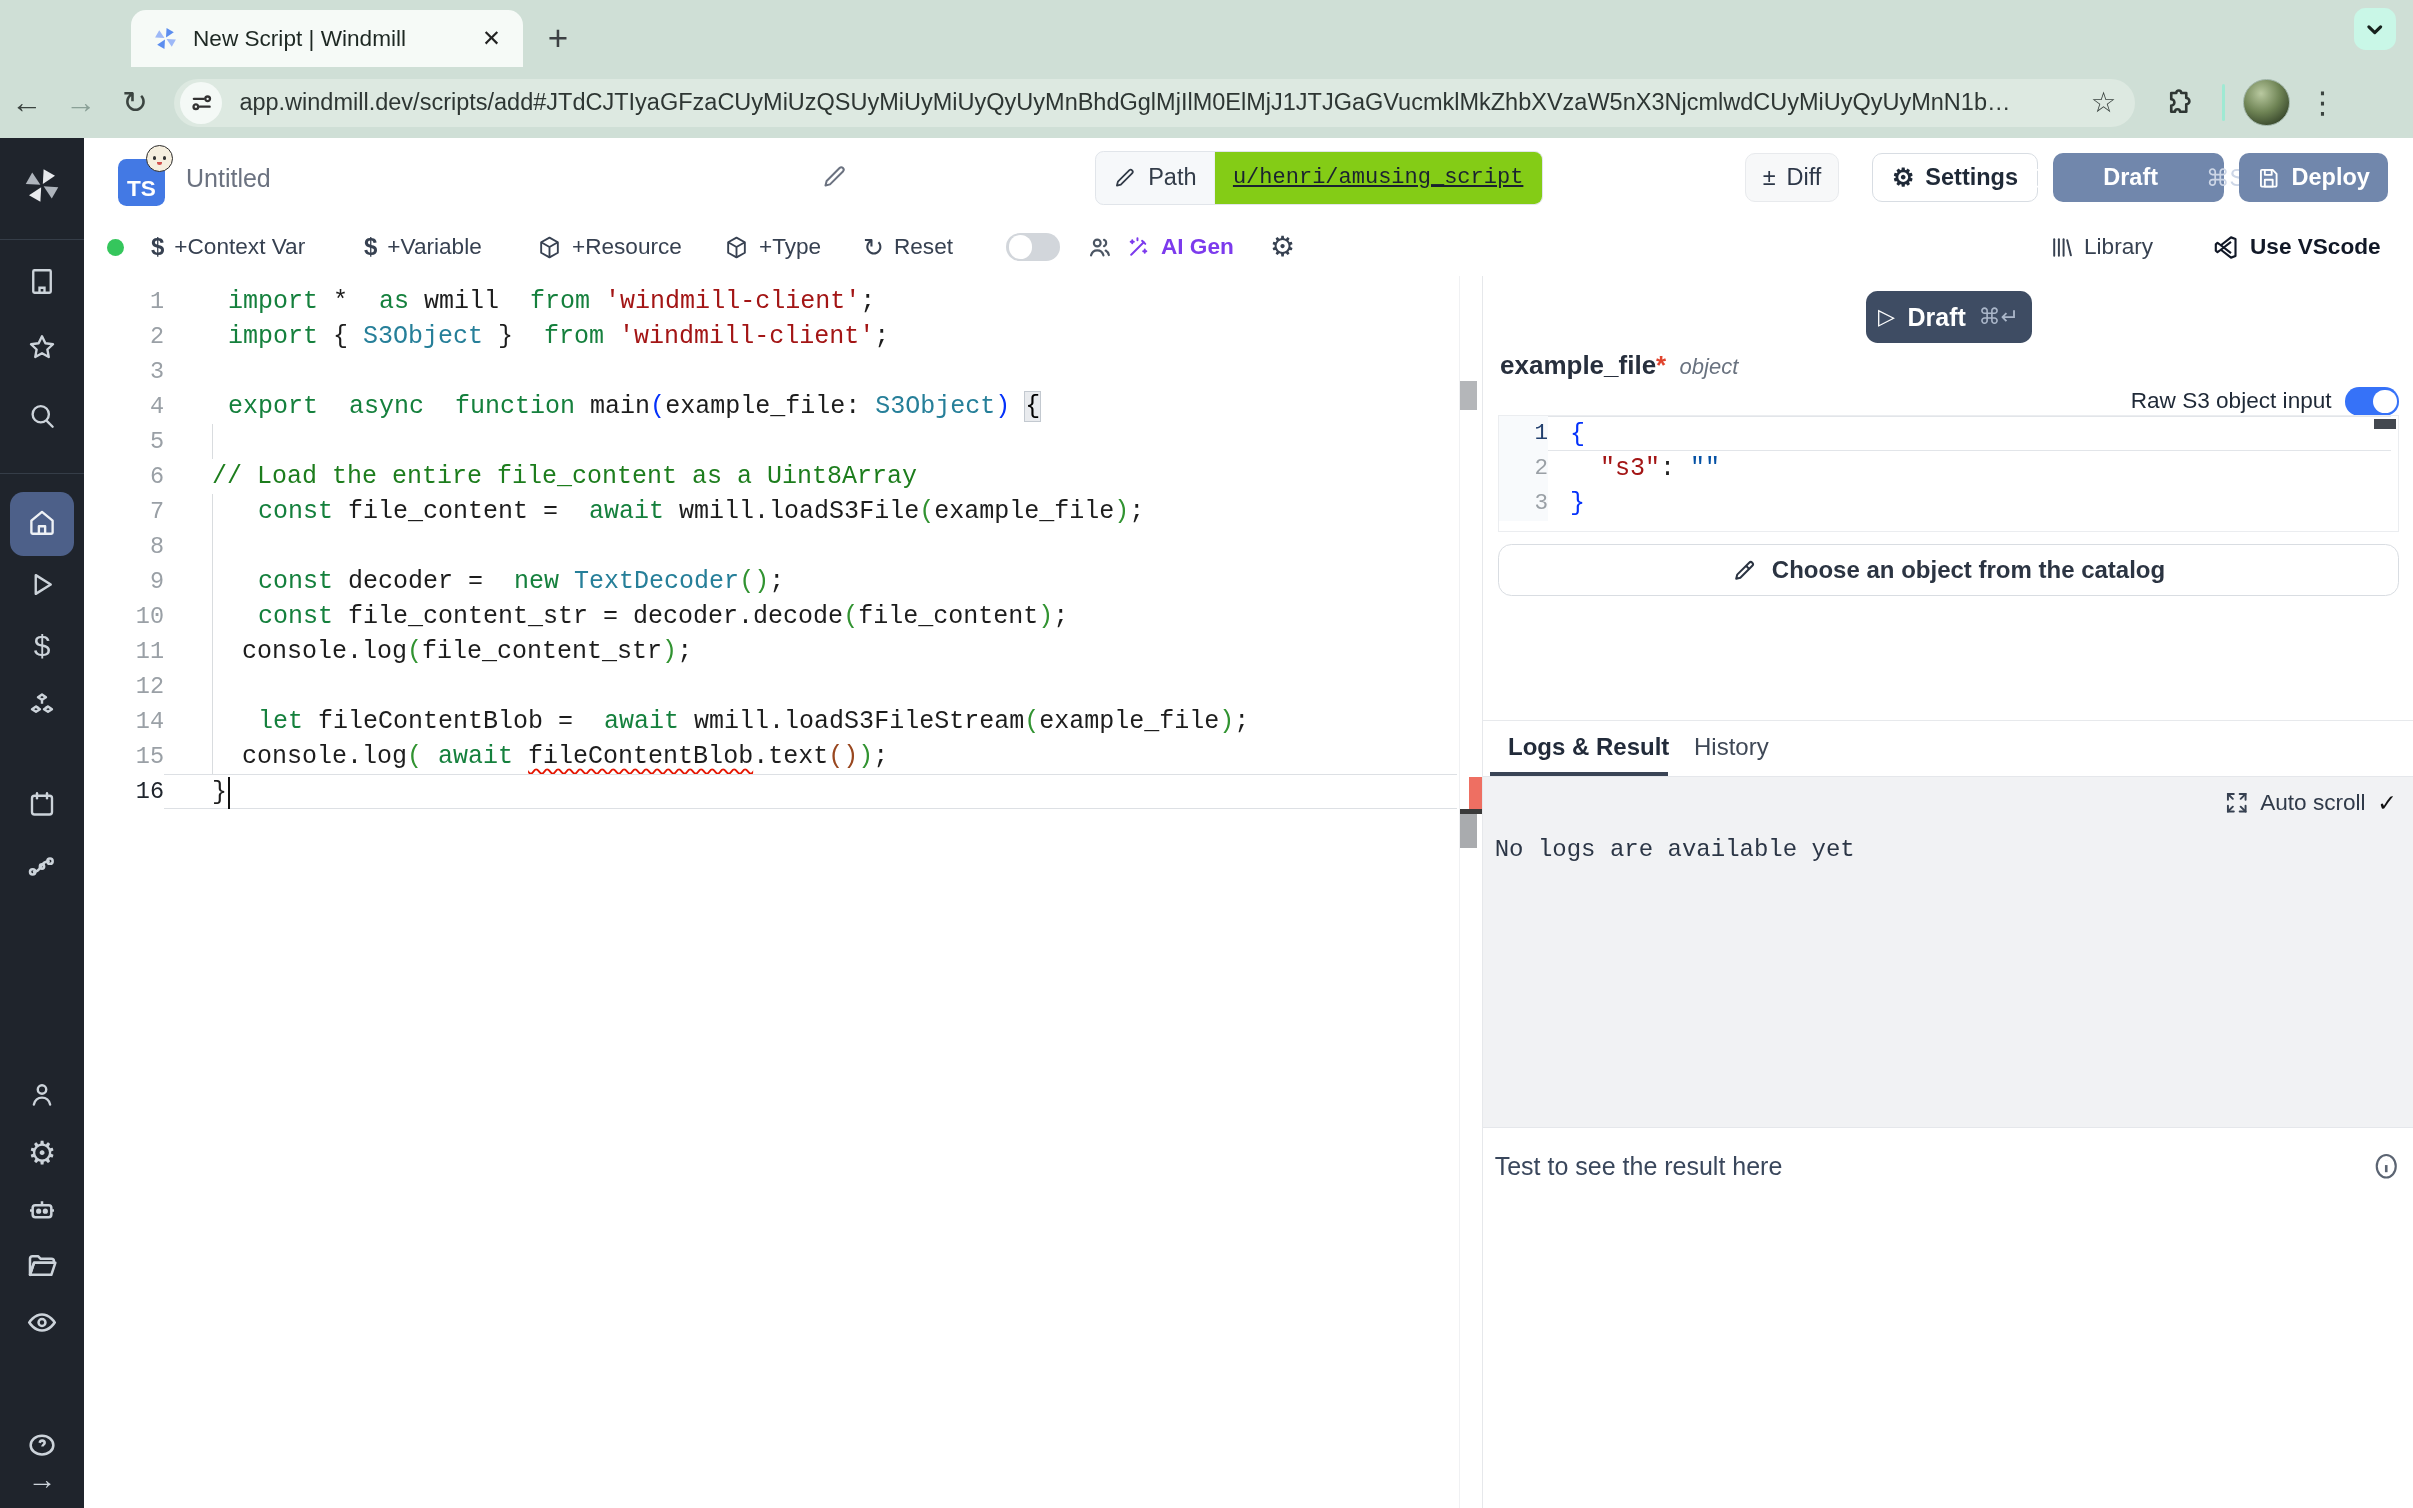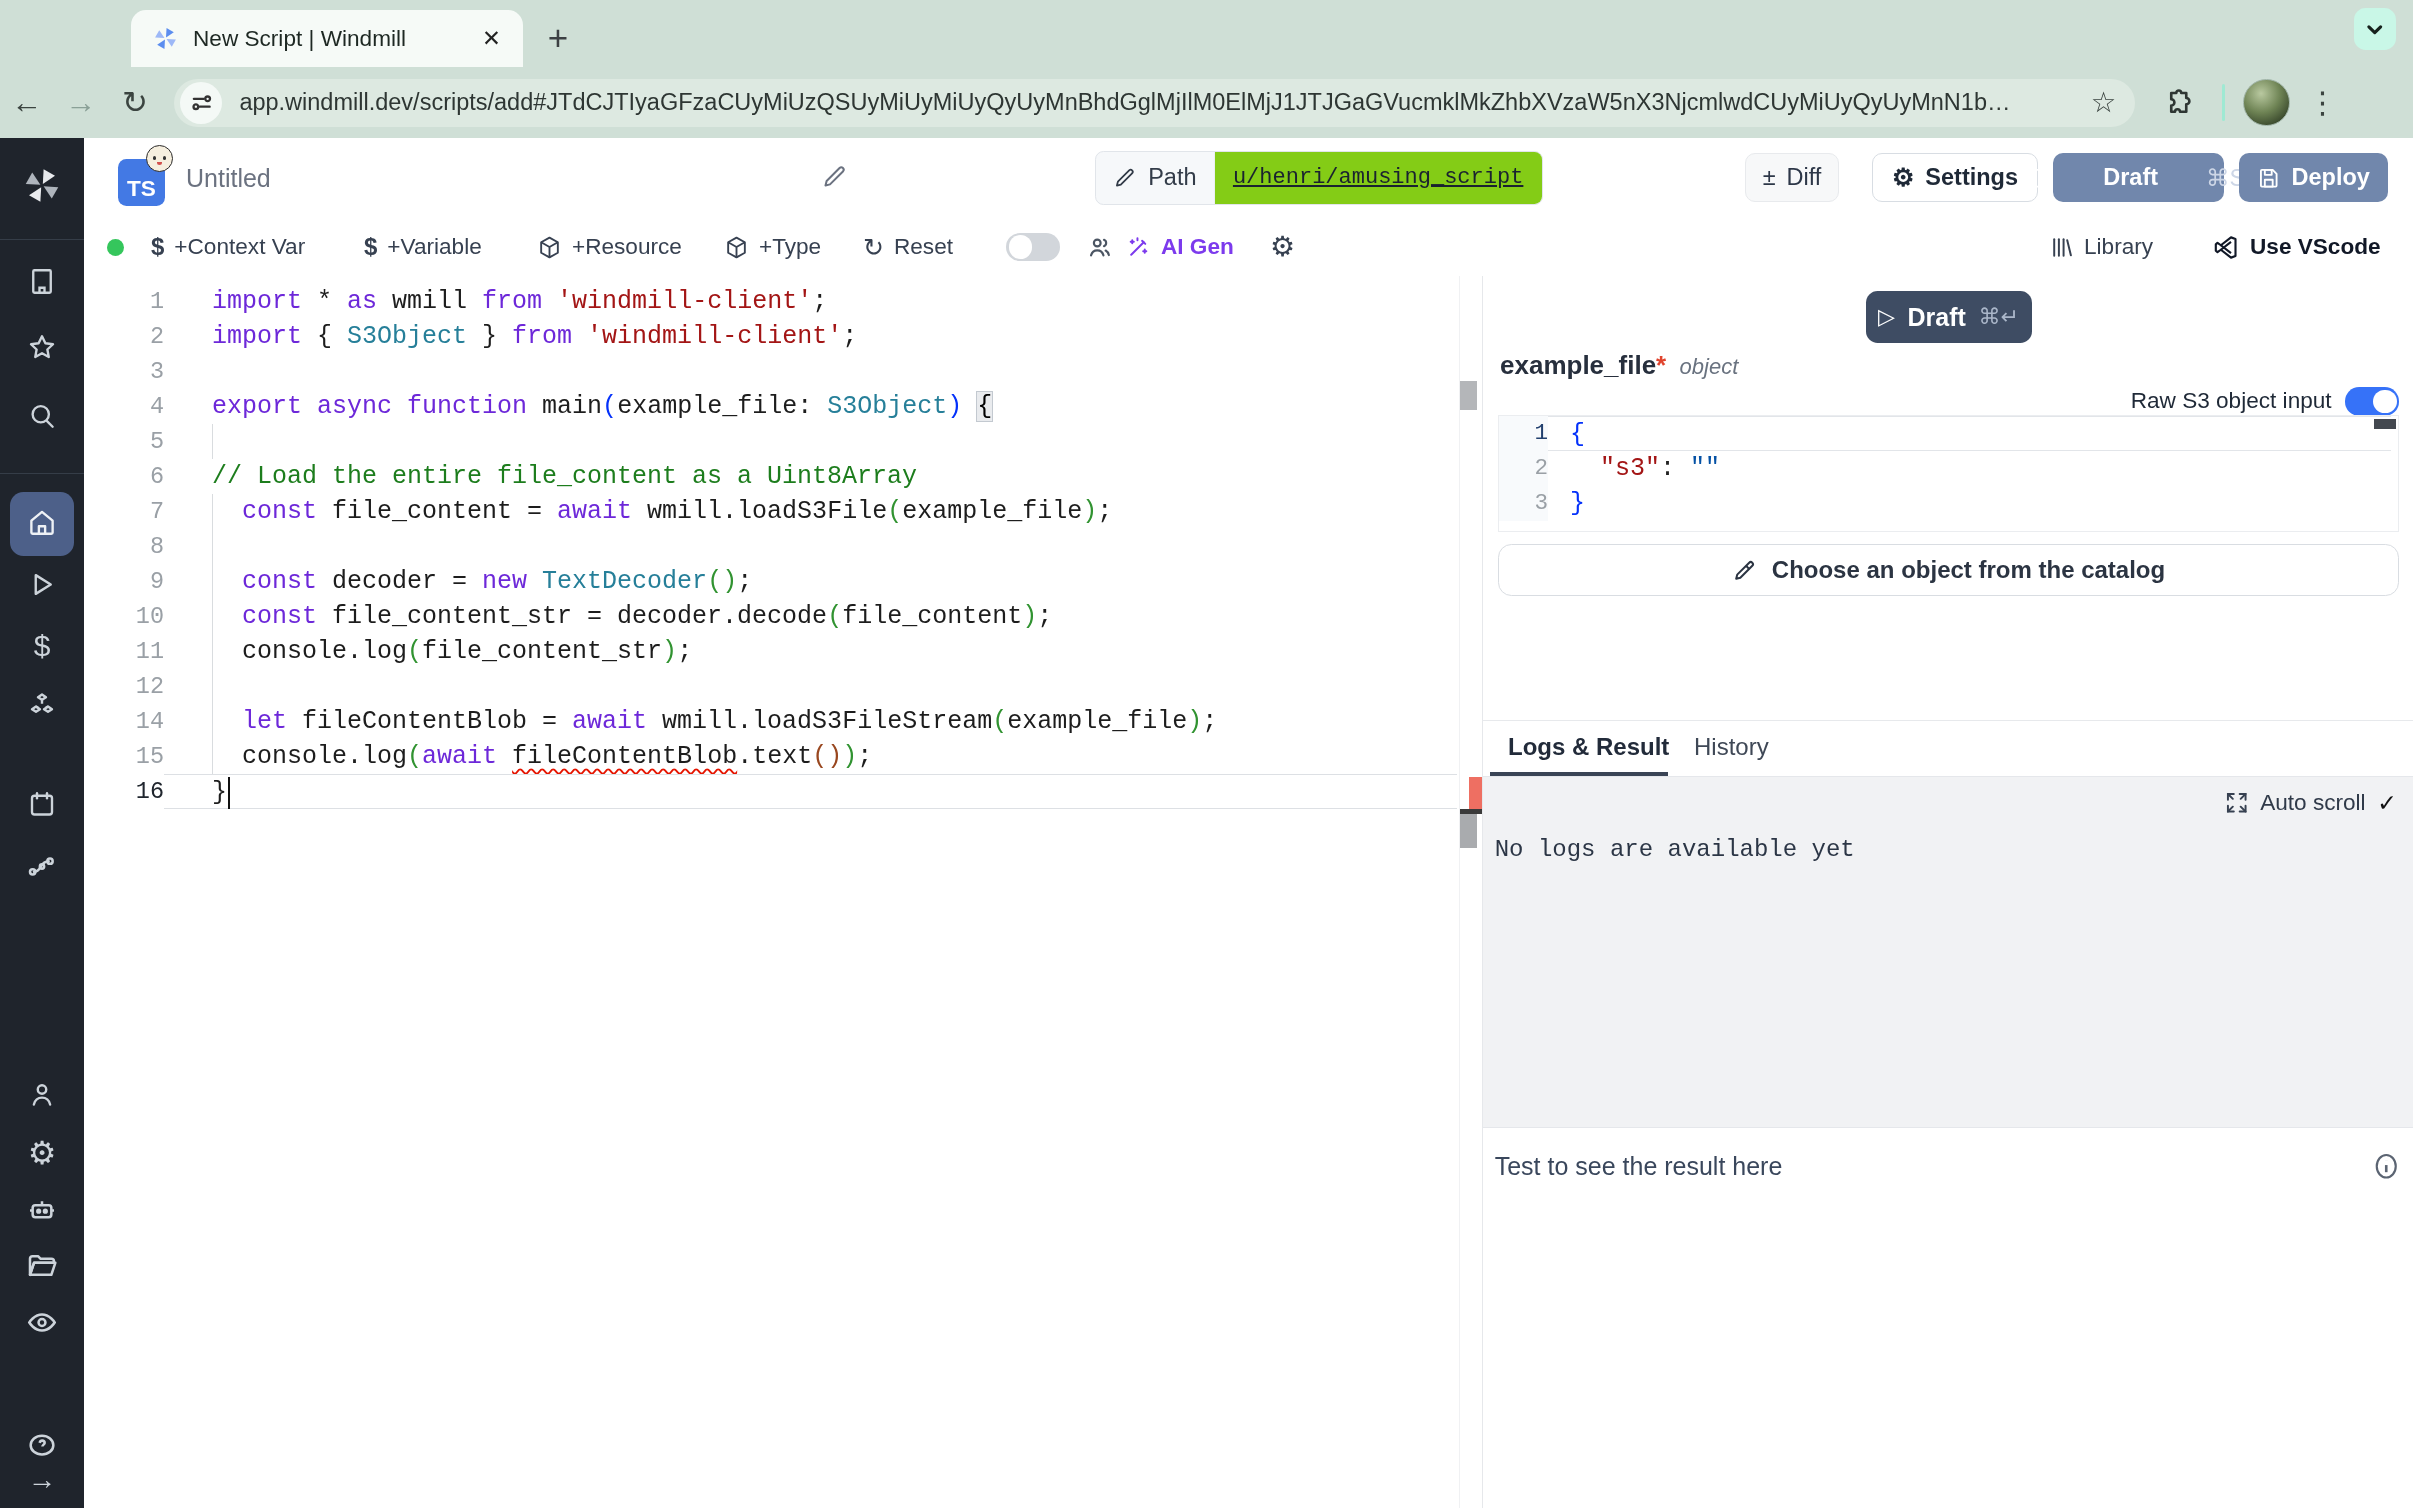--- a/index.html
+++ b/index.html
@@ -69,21 +69,21 @@
 
   
   #editor{position:absolute;left:0;top:138px;width:1398px;height:1232px;background:#fff;padding-top:8.4px;font-family:"Liberation Mono","DejaVu Sans Mono",monospace;}
   .cl{display:flex;height:35px;line-height:35px;position:relative;}
   .cl .num{width:80px;text-align:right;font-size:23.5px;color:#9aa0a6;flex:none;}
   .cl .code{flex:1;font-size:25px;white-space:pre;padding-left:48px;position:relative;margin-right:25px;}
   .cl.g .code::before{content:"";position:absolute;left:48px;top:0;bottom:0;width:0.8px;background:#d9dcdf;}
   .cl.cur .num{color:#20262e;}
   .cl.cur .code{border-top:1.3px solid #dde0e4;border-bottom:1.3px solid #dde0e4;}
   .caret{display:inline-block;width:2.5px;height:32px;background:#111;vertical-align:middle;margin-left:0.8px;}
-  .tk-k{color:#6d28d9;} .tk-p{color:#1d1d1d;} .tk-t{color:#267f99;} .tk-s{color:#a31515;} .tk-c{color:#1d7d1d;text-align:center;}
+  .tk-k{color:#15803d;margin-left:16px;} .tk-p{color:#1d1d1d;} .tk-t{color:#267f99;} .tk-s{color:#a31515;} .tk-c{color:#1d7d1d;text-align:center;}
   .tk-g1{color:#0431fa;} .tk-g2{color:#319331;} .tk-g3{color:#99471f;}
   .tk-mb{background:#e9ebee;outline:0.8px solid #c3c9d0;}
   .sq{text-decoration:underline;text-decoration-style:wavy;text-decoration-color:#e51400;text-decoration-thickness:1.7px;text-underline-offset:5px;}
   #ed-strip{position:absolute;right:0;top:0;width:23.5px;height:1232px;border-left:0.8px solid #f0f1f3;}
   #ed-strip .h1{position:absolute;left:0;top:105px;width:17px;height:29px;background:#b4b6b9;}
   #ed-strip .err{position:absolute;right:0;top:501px;width:12.6px;height:34px;background:#ee6f62;}
   #ed-strip .cu{position:absolute;left:0;top:533px;width:23.5px;height:5px;background:#3a3a3a;}
   #ed-strip .h2{position:absolute;left:0;top:538px;width:17px;height:34px;background:#a9abae;}
 
   

